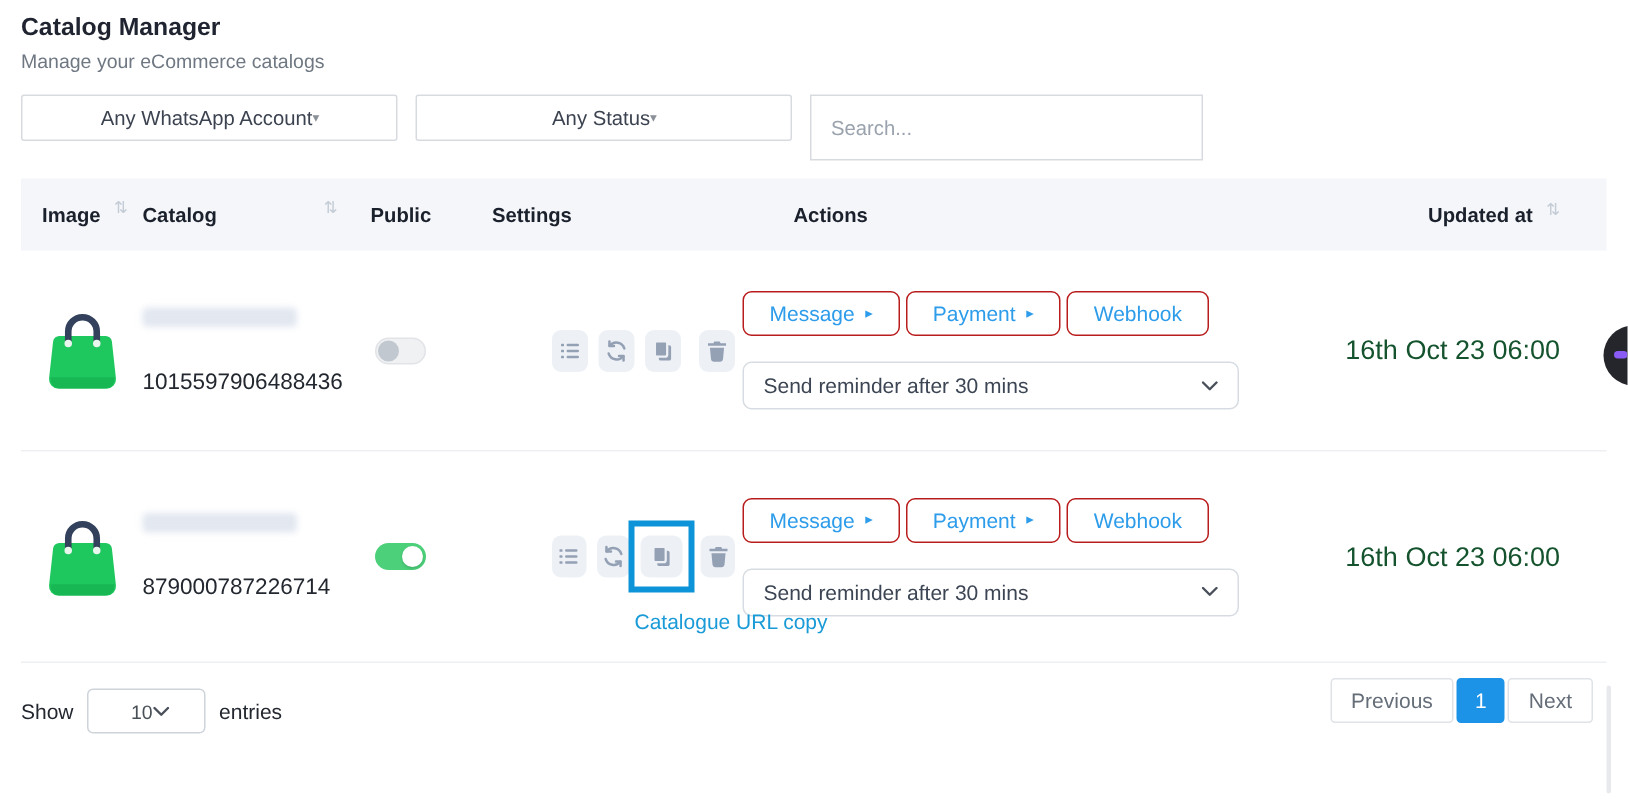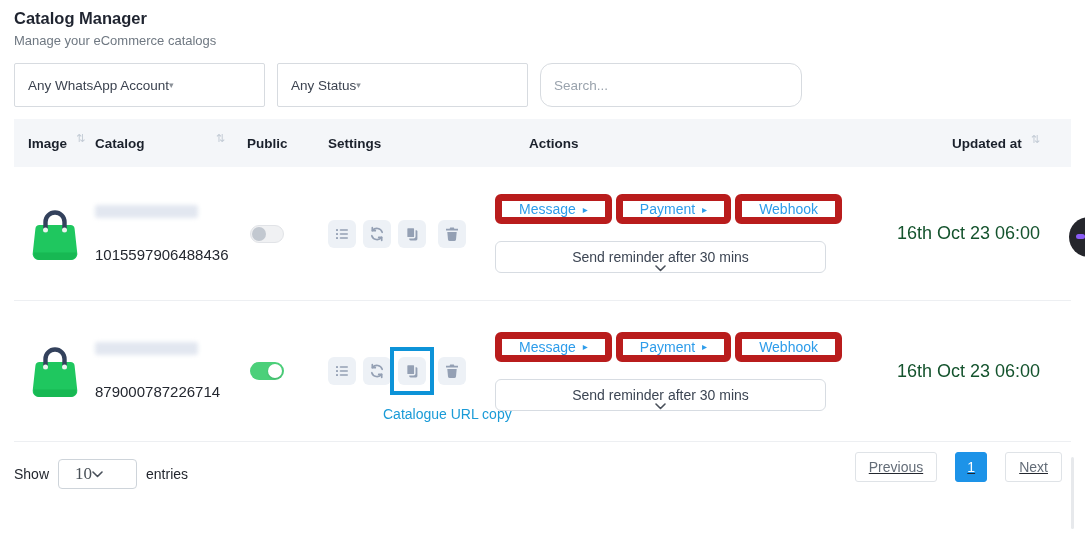--- a/index.html
+++ b/index.html
@@ -10,27 +10,27 @@
   }
   .app { width:1085px; height:536px; position:relative; }
 
   
   .page-title { margin:9px 0 0 14px; font-size:16.5px; font-weight:700; color:#1f2430; }
   .page-subtitle { margin:5px 0 0 14px; font-size:13px; color:#6f7882; }
 
   
   .filters { display:flex; gap:12px; margin:15px 14px 0 14px; }
   .sel-box {
-    width:251px; height:44px; border:1px solid #d7dbe0; background:#fff;
-    display:flex; align-items:center; justify-content:flex-start;
+    width:251px; height:31px; border:1px solid #d7dbe0; background:#fff;
+    display:flex; align-items:center; justify-content:center;
     padding:0 12px 0 13px; font-size:13.5px; color:#3c4350; cursor:pointer; border-radius:2px;
   }
   .sel-caret { font-size:9px; color:#8a9097; }
   .search-input {
-    width:262px; height:44px; border:1px solid #d7dbe0; border-radius:12px;
+    width:262px; height:44px; border:1px solid #d7dbe0; border-radius:0;
     padding:0 13px; font-size:13.5px; color:#3c4350; outline:none;
     font-family:"Liberation Sans","DejaVu Sans",sans-serif;
   }
   .search-input::placeholder { color:#9aa3ad; }
 
   
   .tgrid {
     display:grid; grid-template-columns:81px 152px 81px 162px 340px 1fr;
     width:1057px; margin-left:14px; align-items:center;
   }
@@ -43,21 +43,21 @@
   .sort-end { margin-left:auto; margin-right:22px; }
 
   .trow { border-bottom:1px solid #edeff2; }
   .trow-0 { height:134px; }
   .trow-1 { height:141px; }
 
   .c-image { padding-left:15px; }
   .c-catalog .blur-name { width:103px; height:13px; border-radius:3px; background:#e2e7f0; filter:blur(2px); margin-bottom:7px; }
   .c-catalog .cat-id { font-size:15px; color:#23272f;margin-top:28px; }
   .c-public { padding-left:3px; }
-  .c-actions { display:flex; align-items:center; gap:7px; position:relative; }
+  .c-actions { display:flex; align-items:center; gap:7px; position:relative;margin-left:40px; }
   .c-settings { display:flex; flex-direction:column; gap:17px; padding-left:5px; }
   .c-updated { text-align:right; padding-right:31px; font-size:18px; color:#14532d; }
 
   
   .toggle { width:34px; height:18px; border-radius:9px; position:relative; cursor:pointer; }
   .toggle.off { background:#f0f1f3; border:1px solid #e1e3e7; }
   .toggle.off .knob { position:absolute; left:1px; top:1px; width:14px; height:14px; border-radius:50%; background:#c2c8d0; }
   .toggle.on { background:#4cd07a; }
   .toggle.on .knob { position:absolute; right:2px; top:2px; width:14px; height:14px; border-radius:50%; background:#fff; box-shadow:0 1px 2px rgba(0,0,0,.15); }
 
@@ -66,42 +66,42 @@
     width:28px; height:28px; border:none; border-radius:6px; background:#edf1f6;
     color:#94a0b4; display:flex; align-items:center; justify-content:center; cursor:pointer; padding:0;
   }
   .abtn-trash { margin-left:5px; }
   .hl-box { border:4px solid #0d93d8; padding:6px 4px; margin:-10px -8px; display:flex; }
   .copy-tip { position:absolute; left:55px; top:calc(50% + 35px); font-size:14px; color:#1a9bd7; white-space:nowrap; }
 
   
   .sbtns { display:flex; gap:4px; }
   .sbtn {
-    height:30px; padding:0 17px; background:#fff; border:7px solid #b91c1c; border-radius:6px;
+    height:30px; padding:0 17px; background:#fff; border:1px solid #b91c1c; border-radius:6px;
     color:#2d9cea; font-size:14px; display:flex; align-items:center; gap:7px; cursor:pointer;
     font-family:"Liberation Sans","DejaVu Sans",sans-serif;
   }
   .sbtn .caret-r { font-size:10px; }
   .reminder {
     width:331px; height:32px; border:1px solid #d7dce2; border-radius:6px; background:#fff;
-    display:flex; align-items:center; justify-content:flex-end; padding:0 13px;
-    font-size:14px; color:#3c4553; cursor:pointer;flex-direction:column;
+    display:flex; align-items:center; justify-content:space-between; padding:0 13px;
+    font-size:14px; color:#3c4553; cursor:pointer;
   }
 
   
   .footer { display:flex; justify-content:space-between; margin:0 14px; align-items:flex-start; }
   .show-group { display:flex; align-items:center; gap:9px; margin-top:17px; font-size:14px; color:#23272f; }
   .page-size {
     width:79px; height:30px; border:1px solid #ced4da; border-radius:4px; background:#fff;
-    display:flex; align-items:center; justify-content:flex-start; padding:0 11px 0 16px;
-    font-size:17px; color:#495057; cursor:pointer;font-family:Liberation Serif, serif;
+    display:flex; align-items:center; justify-content:center; padding:0 11px 0 16px;
+    font-size:13px; color:#495057; cursor:pointer;
   }
   .footer-right { display:flex; flex-direction:column; align-items:flex-end; gap:14px; margin-top:10px; padding-right:9px; }
   .summary { font-size:15px; color:#23272f; }
-  .pagination { display:flex; gap:18px;text-decoration:underline; }
+  .pagination { display:flex; gap:2px; }
   .pg-btn {
     height:30px; padding:0 13px; border:1px solid #dfe3e7; border-radius:3px; background:#fff;
     color:#646d78; font-size:14px; display:flex; align-items:center; cursor:pointer;
     font-family:"Liberation Sans","DejaVu Sans",sans-serif;
   }
   .pg-current { width:32px; padding:0; justify-content:center; background:#1d93e8; border-color:#1d93e8; color:#fff; }
 
   
   .float-btn { position:absolute; left:1069px; top:208px; width:40px; height:40px; border-radius:50%; background:#25262c; cursor:pointer; }
   .float-dash { position:absolute; left:7px; top:17px; width:9px; height:5px; border-radius:2.5px; background:#8a5cf5; }

